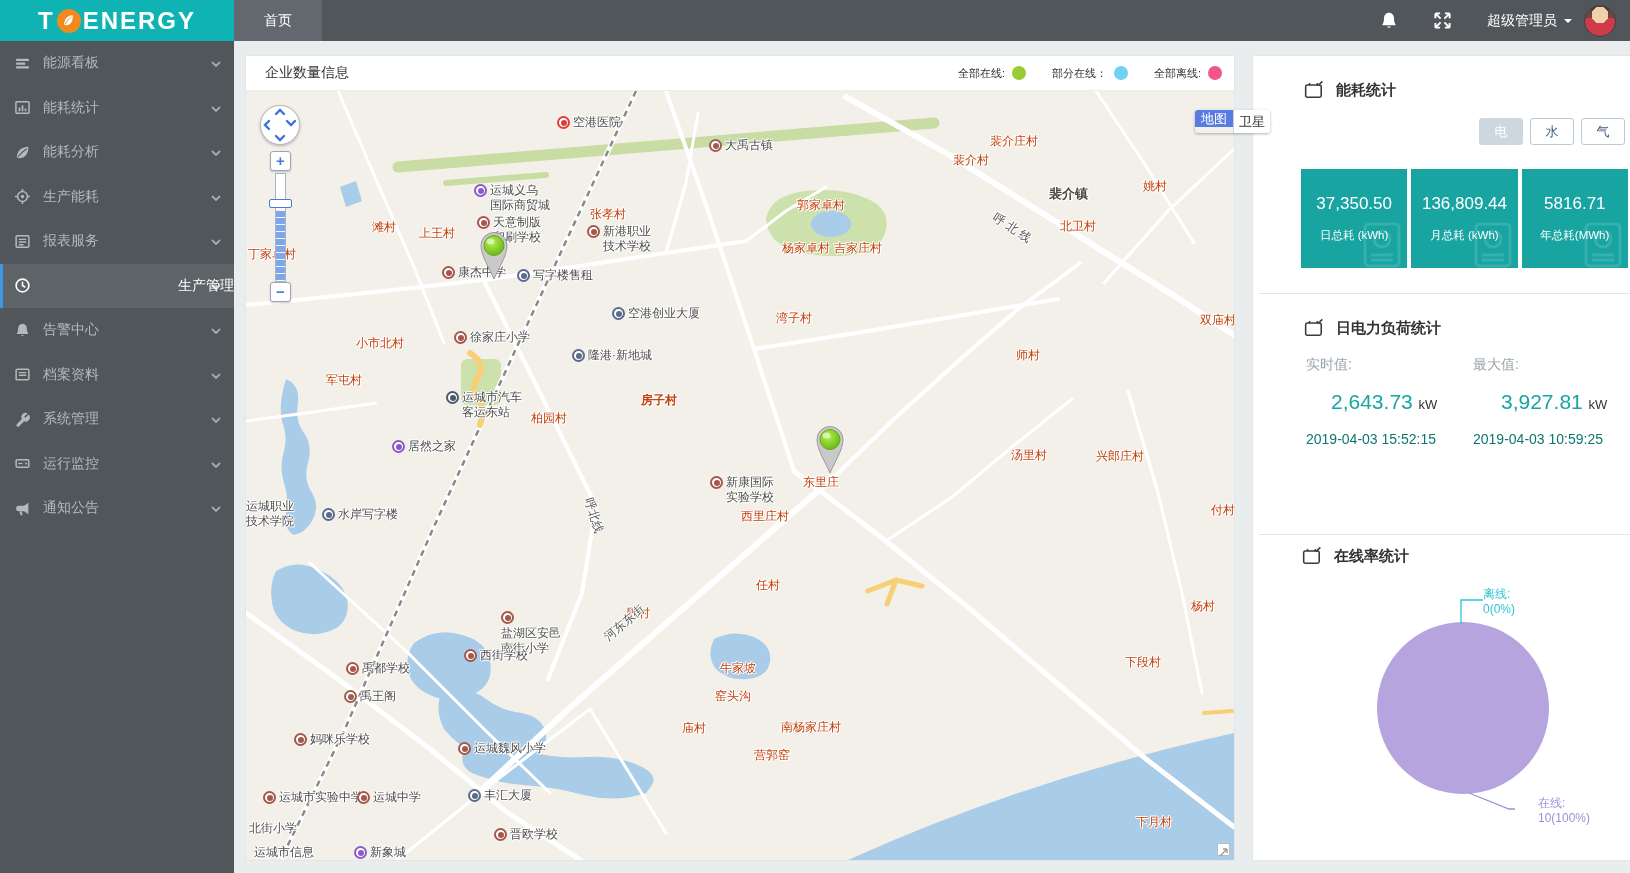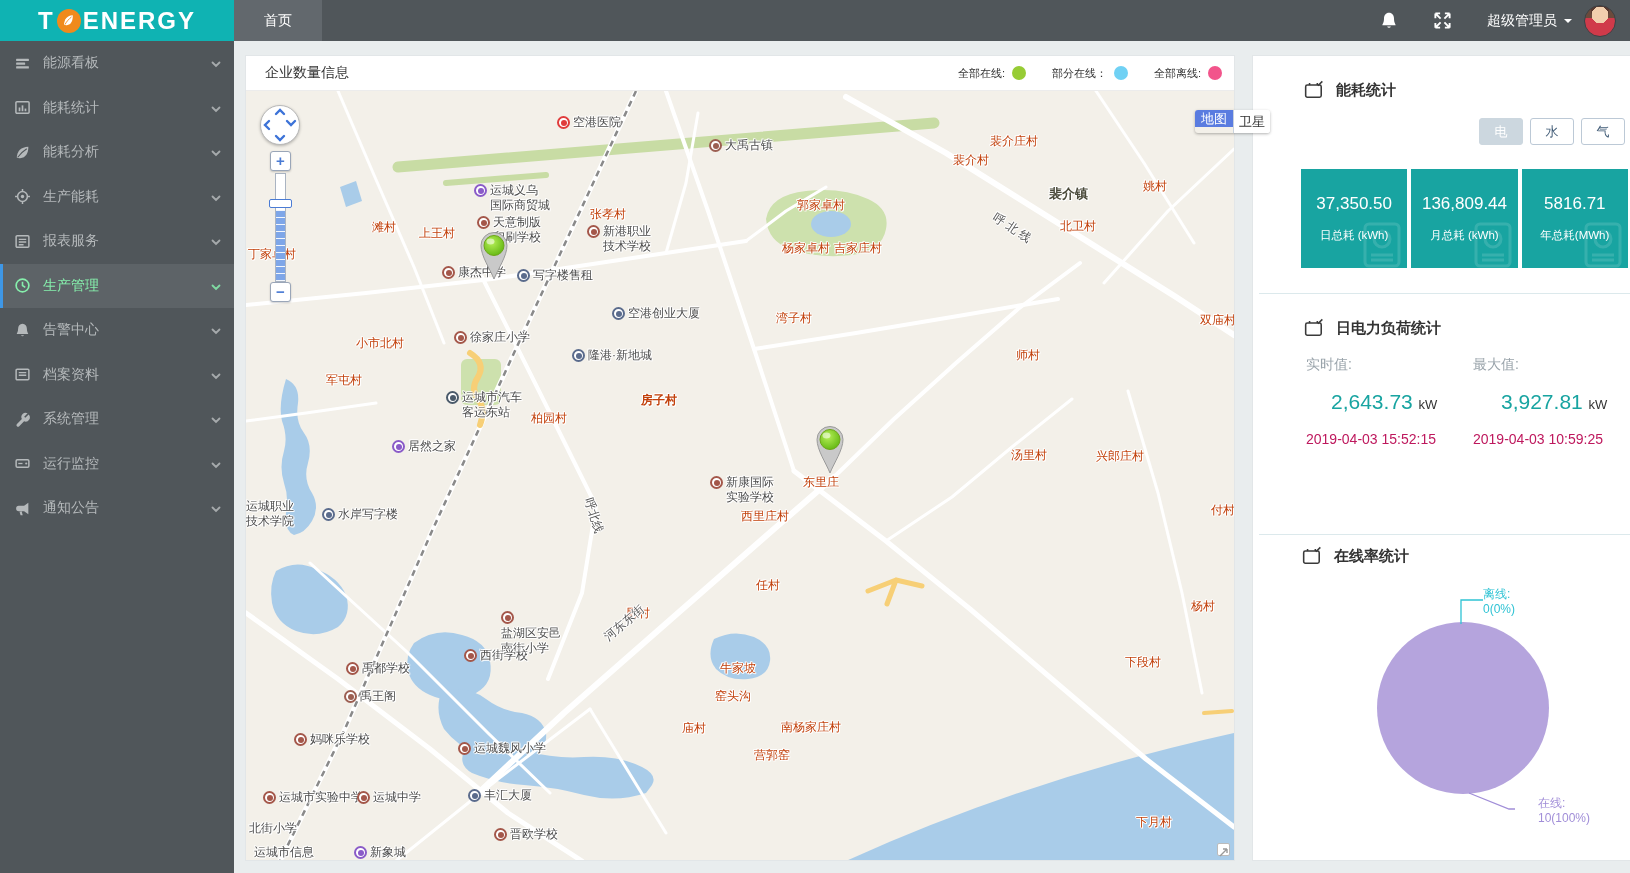--- a/index.html
+++ b/index.html
@@ -25,21 +25,21 @@
       radial-gradient(circle at 50% 14%, #5a3a30 0 30%, rgba(0,0,0,0) 31%),
       linear-gradient(180deg,#6b4a3c 0 40%, #d03a4a 41% 100%);
     border:1px solid #3c4246; }
 
   
   .sidebar { position:absolute; left:0; top:41px; width:234px; bottom:0; background:#50565a; z-index:10; }
   .sitem { position:relative; height:44.5px; display:flex; align-items:center; color:#b5b9bb;
     font-size:14px; cursor:pointer; padding-left:14px; }
   .sitem .sicon { width:17px; height:17px; margin-right:12px; flex:none; }
   .sitem .chev { position:absolute; right:12px; width:12px; height:12px; opacity:.85; }
-  .sitem.active { background:#5d6367; color:#86efac; }
+  .sitem.active { background:#5d6367; color:#ffffff;justify-content:space-between; }
   .sitem.active::before { content:''; position:absolute; left:0; top:0; bottom:0; width:3px; background:var(--active_border); }
 
   
   .mapcard { position:absolute; left:245px; top:55px; width:990px; height:806px; background:#fff;
     border:1px solid #e2e6e8; }
   .mapheader { height:35px; border-bottom:1px solid #ececec; display:flex; align-items:center;
     padding:0 12px 0 19px; font-size:14px; color:#333; }
   .legend { margin-left:auto; display:flex; align-items:center; gap:26px; font-size:11px; color:#333; }
   .litem { display:flex; align-items:center; gap:7px; }
   .ldot { width:14px; height:14px; border-radius:50%; }
@@ -105,21 +105,21 @@
   .scard { flex:1; background:var(--teal); color:#fff; position:relative; overflow:hidden;
     display:flex; flex-direction:column; align-items:center; justify-content:center; gap:14px; }
   .scard .val { font-size:17px; }
   .scard .lab { font-size:11.5px; }
   .scard svg.wm { position:absolute; right:2px; bottom:0px; opacity:.13; }
 
   .loadcol { position:absolute; font-size:14px; }
   .loadlab { color:#9aa4ab; }
   .loadval { font-size:21px; color:var(--teal); margin-top:16px; }
   .loadval .unit { font-size:13px; color:#333; }
-  .loadtime { margin-top:17px; color:#be185d; }
+  .loadtime { margin-top:17px; color:#0f766e; }
 
   .pie { position:absolute; left:124px; top:566px; width:172px; height:172px; border-radius:50%;
     background:var(--pie); }
   .plbl { position:absolute; font-size:12px; line-height:15px; }
   .plbl.off { color:var(--offline_label); }
   .plbl.on  { color:var(--online_label); }
   .leader { position:absolute; }
 </style>
 </head>
 <body>

